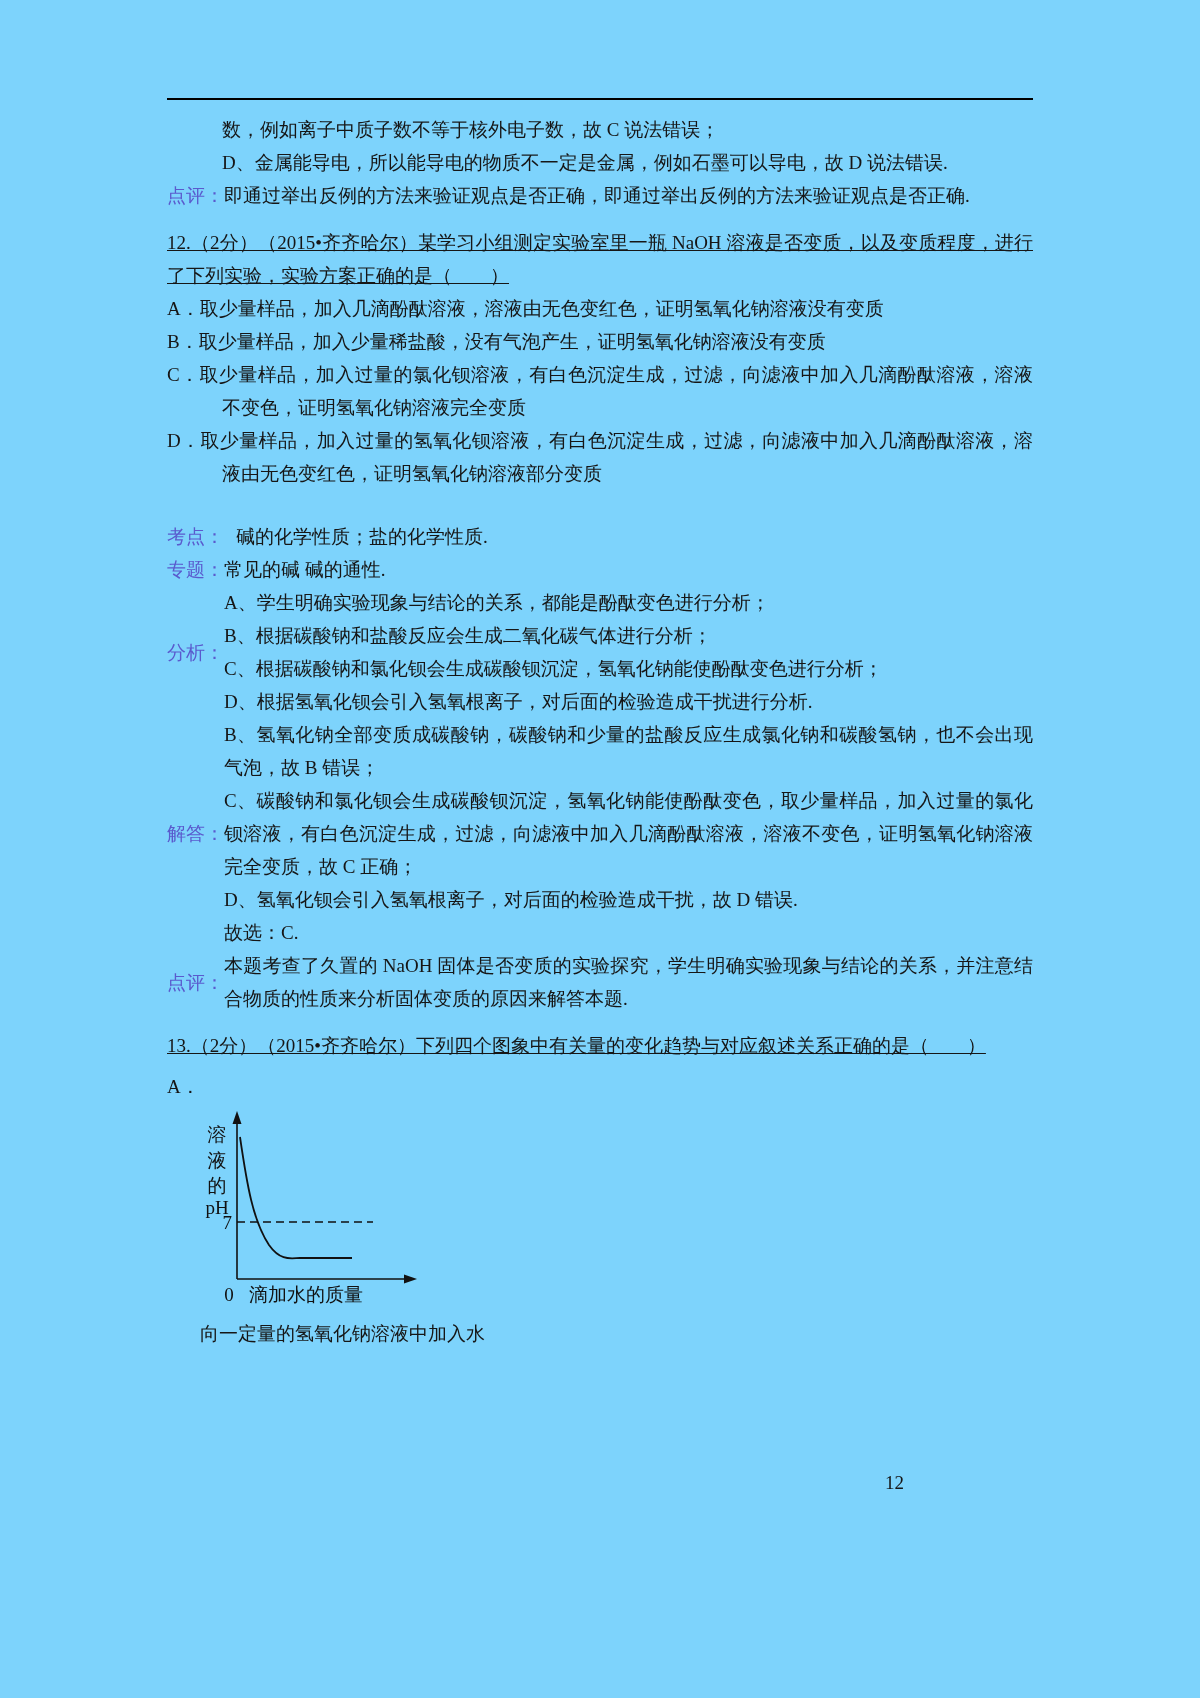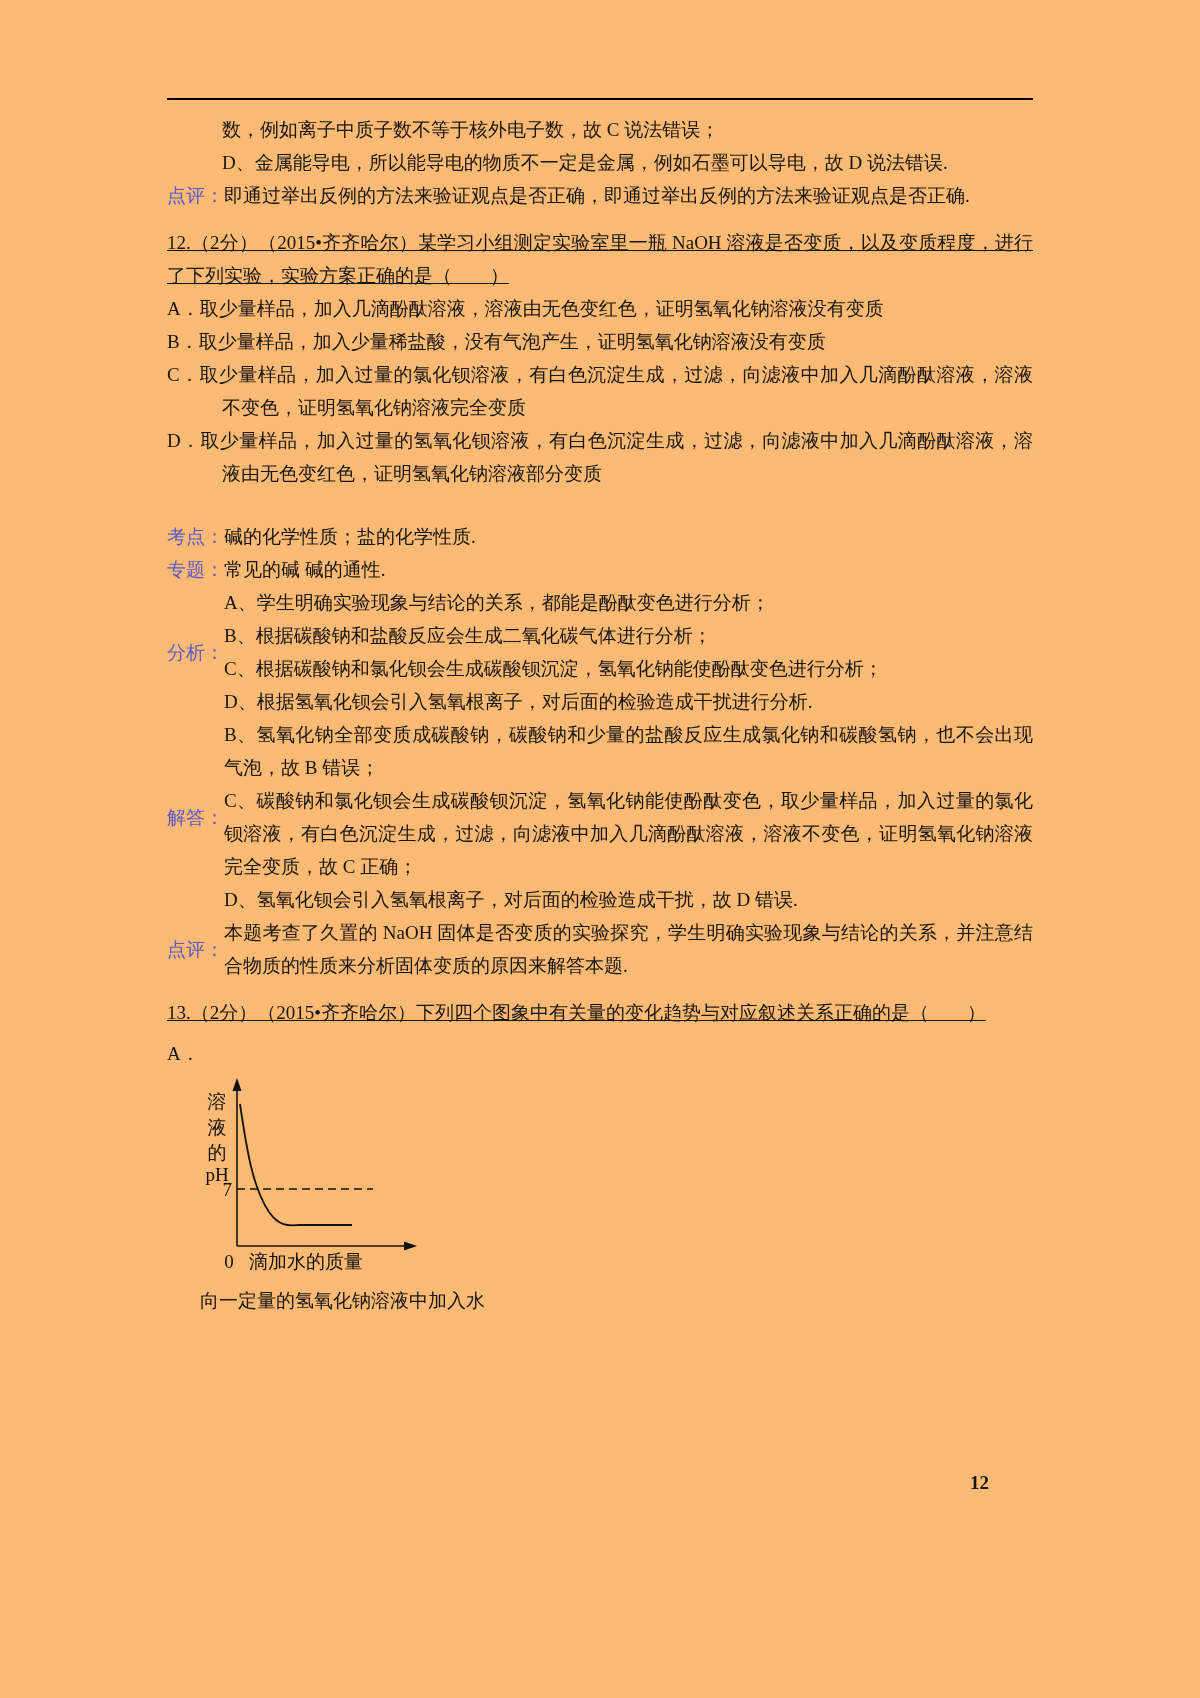--- a/index.html
+++ b/index.html
@@ -1,38 +1,38 @@
 <!DOCTYPE html>
 <html><head>
 <meta charset="utf-8">
 <style>
   * { margin:0; padding:0; box-sizing:border-box; }
   html,body { background:#ffffff; }
   .page {
-    position:relative; width:1200px; height:1698px; background:#fdba74;
+    position:relative; width:1200px; height:1698px; background:#7dd3fc;
     font-family:"Liberation Serif","DejaVu Serif",serif; color:#161616; overflow:hidden;
   }
   .content {
     position:absolute; left:167px; top:98px; width:866px;
     font-size:19px; line-height:33px; text-align:justify;
   }
   .topline { border:none; border-top:2px solid #000; margin-bottom:13px; }
   .indent55 { margin-left:55px; }
   .hang { padding-left:55px; text-indent:-55px; }
   .labeled { display:flex; align-items:center; }
   .labeled .label { white-space:nowrap; }
   .labeled .lbody { flex:1; }
   .mt26 { margin-top:14px;text-decoration:underline; }
-  .mt30 { margin-top:30px; }
+  .mt30 { margin-top:30px;gap:12px; }
   .mt8  { margin-top:8px; }
   .figure { margin:4px 0 0 28px; }
   .figure svg { display:block; }
   .figure text { font-family:"Liberation Serif","DejaVu Serif",serif; font-size:19px; fill:#111; }
   .caption { margin-left:33px; }
-  .pagenum { position:absolute; left:970px; top:1472px; font-size:19px;font-weight:bold; }
+  .pagenum { position:absolute; left:885px; top:1472px; font-size:19px; }
 </style>
 </head>
 <body>
 
 <div class="page">
   <div class="content">
 
     <hr class="topline">
 
     <div class="indent55">
@@ -76,20 +76,21 @@
         <p>D、根据氢氧化钡会引入氢氧根离子，对后面的检验造成干扰进行分析.</p>
       </div>
     </div>
 
     <div class="labeled">
       <span class="label" style="color: rgb(90, 90, 205);">解答：</span>
       <div class="lbody">
         <p>B、氢氧化钠全部变质成碳酸钠，碳酸钠和少量的盐酸反应生成氯化钠和碳酸氢钠，也不会出现气泡，故 B 错误；</p>
         <p>C、碳酸钠和氯化钡会生成碳酸钡沉淀，氢氧化钠能使酚酞变色，取少量样品，加入过量的氯化钡溶液，有白色沉淀生成，过滤，向滤液中加入几滴酚酞溶液，溶液不变色，证明氢氧化钠溶液完全变质，故 C 正确；</p>
         <p>D、氢氧化钡会引入氢氧根离子，对后面的检验造成干扰，故 D 错误.</p>
+        <p>故选：C.</p>
       </div>
     </div>
 
     <div class="labeled">
       <span class="label" style="color: rgb(90, 90, 205);">点评：</span>
       <div class="lbody">
         <p>本题考查了久置的 NaOH 固体是否变质的实验探究，学生明确实验现象与结论的关系，并注意结合物质的性质来分析固体变质的原因来解答本题.</p>
       </div>
     </div>
 

